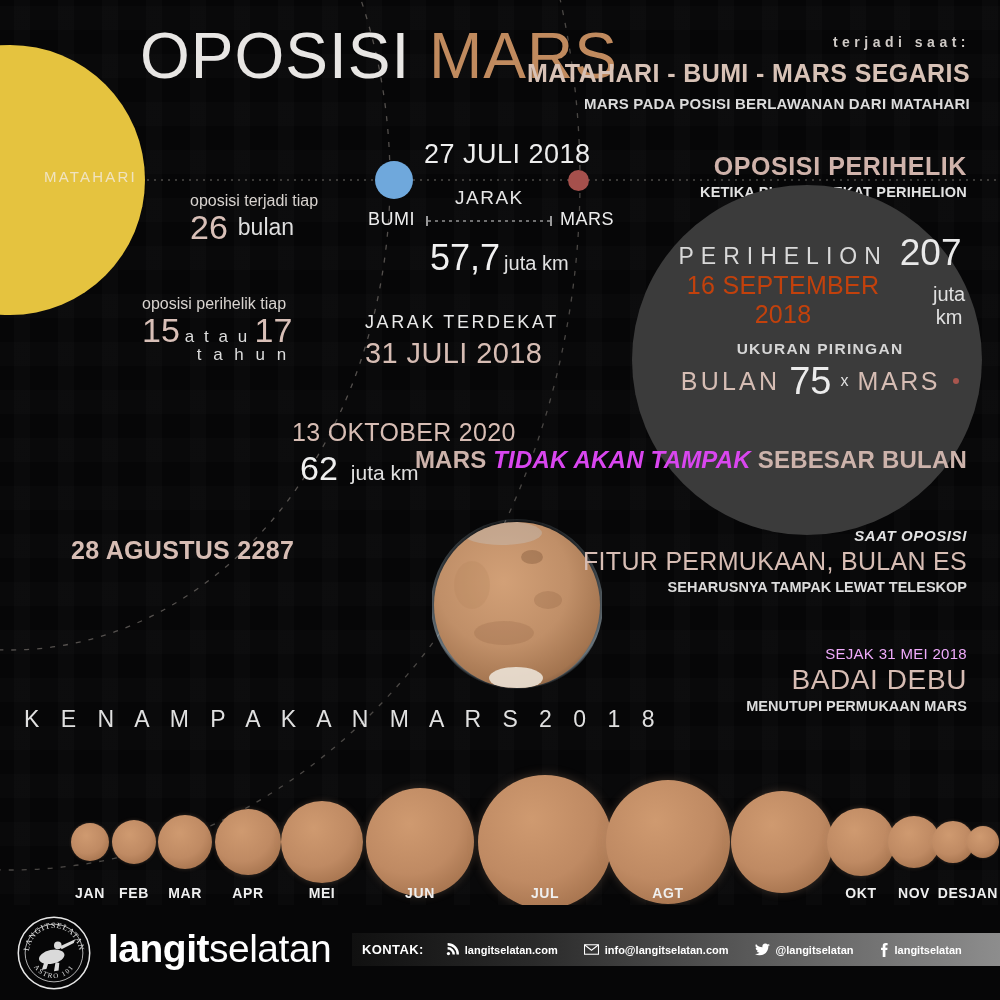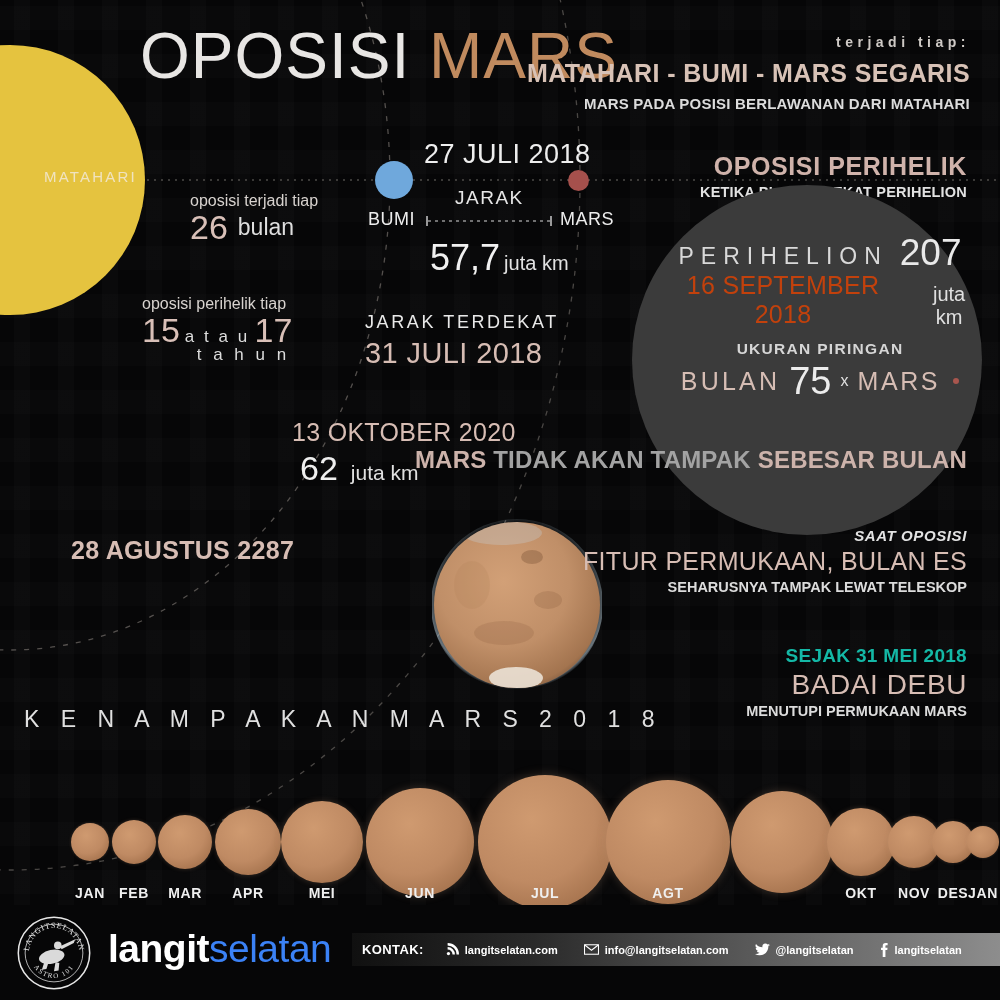--- a/index.html
+++ b/index.html
@@ -92,21 +92,21 @@
   .uk-bulan{font-size:25px;letter-spacing:3.2px;color:#d6bdb4;font-weight:500;}
   .uk-num{font-size:38px;color:#ececec;font-weight:400;line-height:1;}
   .uk-x{font-size:16px;color:#e0e0e0;}
   .uk-mars{font-size:25px;letter-spacing:2.6px;color:#d6bdb4;font-weight:500;}
   .uk-dot{width:6px;height:6px;border-radius:50%;background:#a8564e;margin-left:4px;}
 
   #tidak{
     right:33px;top:446px;font-size:24px;letter-spacing:.2px;font-weight:700;
     color:#cdb3ab;
   }
-  #tidak b{color:#a3a3a3;font-weight:700;}
+  #tidak b{color:#d946ef;font-weight:700;font-style:italic;}
 
   
   #date-top{left:424px;top:139px;font-size:27px;color:#eeeeee;font-weight:400;letter-spacing:.5px;}
   #earth{left:375px;top:161px;width:38px;height:38px;border-radius:50%;background:#6fa8dc;}
   #marsdot{left:568px;top:170px;width:21px;height:21px;border-radius:50%;background:#a5504c;}
   #bumi-lbl{left:368px;top:209px;font-size:18px;color:#ededed;letter-spacing:.5px;}
   #mars-lbl{left:560px;top:209px;font-size:18px;color:#ededed;letter-spacing:.5px;}
   #jarak-lbl{left:455px;top:187px;font-size:19px;color:#e6e6e6;letter-spacing:1.5px;}
   #jarak-val{left:430px;top:237px;display:flex;align-items:baseline;gap:4px;}
   #jarak-val .n{font-size:36px;color:#f1f1f1;font-weight:300;}
@@ -140,21 +140,21 @@
   #setelah .h{font-size:17px;color:#e6e6e6;font-weight:600;letter-spacing:.2px;}
   #setelah .d{font-size:25px;color:#d7bdb4;font-weight:600;margin-top:6px;padding-left:26px;letter-spacing:.3px;}
 
   
   #saat{right:33px;top:527px;text-align:right;}
   #saat .h{font-size:15px;letter-spacing:.6px;color:#e3e3e3;font-weight:600;font-style:italic;}
   #saat .m{font-size:25px;color:#d7bdb4;font-weight:500;margin-top:3px;letter-spacing:.3px;}
   #saat .s{font-size:14.5px;color:#dcdcdc;font-weight:600;margin-top:3px;}
 
   #badai{right:33px;top:645px;text-align:right;}
-  #badai .h{font-size:19px;letter-spacing:.3px;color:#14b8a6;font-weight:700;}
+  #badai .h{font-size:15px;letter-spacing:.3px;color:#f0abfc;font-weight:400;}
   #badai .m{font-size:28px;color:#d7bdb4;font-weight:500;margin-top:2px;letter-spacing:.6px;}
   #badai .s{font-size:14.5px;color:#dcdcdc;font-weight:600;margin-top:2px;}
 
   
   #bigmars{
     left:432px;top:505px;width:170px;height:200px;
   }
 
   
   #kenampakan{
@@ -164,21 +164,21 @@
   
   #strip{position:absolute;left:0;top:760px;width:1000px;height:130px;}
   .mdisk{position:absolute;border-radius:50%;}
   .mlabel{position:absolute;font-size:14px;color:#efefef;font-weight:700;letter-spacing:.6px;text-align:center;}
 
   
   #footer{position:absolute;left:0;top:905px;width:1000px;height:95px;background:#060607;}
   #logo{position:absolute;left:16px;top:10px;width:76px;height:76px;}
   #brand{position:absolute;left:108px;top:24px;font-size:39px;line-height:1;letter-spacing:-.5px;}
   #brand .b1{color:#fff;font-weight:700;}
-  #brand .b2{color:#3b82f6;font-weight:300;}
+  #brand .b2{color:#ffffff;font-weight:300;}
   #contactbar{
     position:absolute;left:352px;top:933px;width:648px;height:33px;
     background:linear-gradient(90deg,#101010 0%,#2a2a2a 28%,#5a5a5a 62%,#8d8d8d 100%);
     display:flex;align-items:center;gap:0;
   }
   #contactbar .kontak{font-size:13px;color:#fff;font-weight:700;letter-spacing:.4px;padding:0 9px 0 10px;}
   .citem{display:flex;align-items:center;gap:6px;font-size:11px;color:#fff;font-weight:600;padding:0 13px;}
   .citem svg{display:block;}
 </style>
 </head>
@@ -195,21 +195,21 @@
   </svg>
 
   <div id="sun" class="abs"></div>
   <div id="sun-label" class="abs">MATAHARI</div>
 
   <div id="title" class="abs nowrap">
     <span class="t1">OPOSISI</span><span>&nbsp;</span><span class="t2">MARS</span>
   </div>
 
   <div id="hdr" class="abs">
-    <div class="l1">terjadi tiap:</div>
+    <div class="l1">terjadi saat:</div>
     <div class="l2 nowrap">MATAHARI - BUMI - MARS SEGARIS</div>
     <div class="l3 nowrap">MARS  PADA POSISI BERLAWANAN DARI MATAHARI</div>
   </div>
 
   <div id="perihelik" class="abs">
     <div class="h">OPOSISI PERIHELIK</div>
     <div class="s">KETIKA PLANET DEKAT PERIHELION</div>
   </div>
 
   <div id="moondisc" class="abs"></div>

